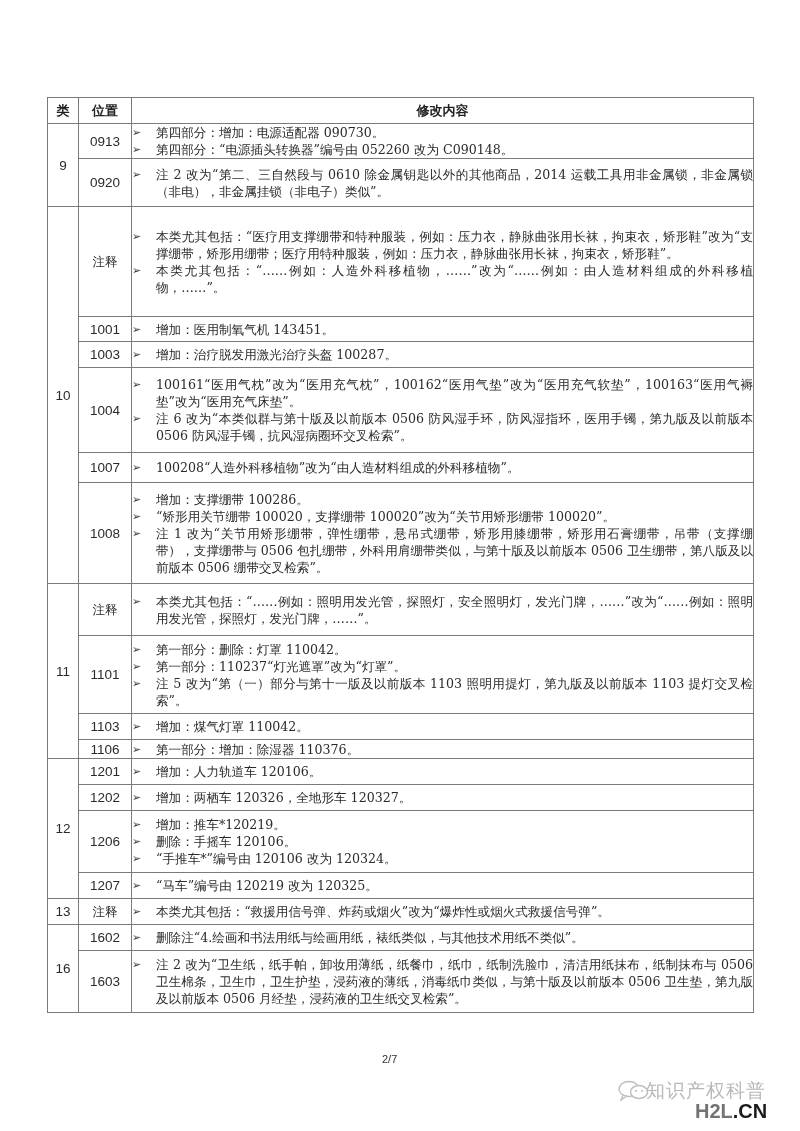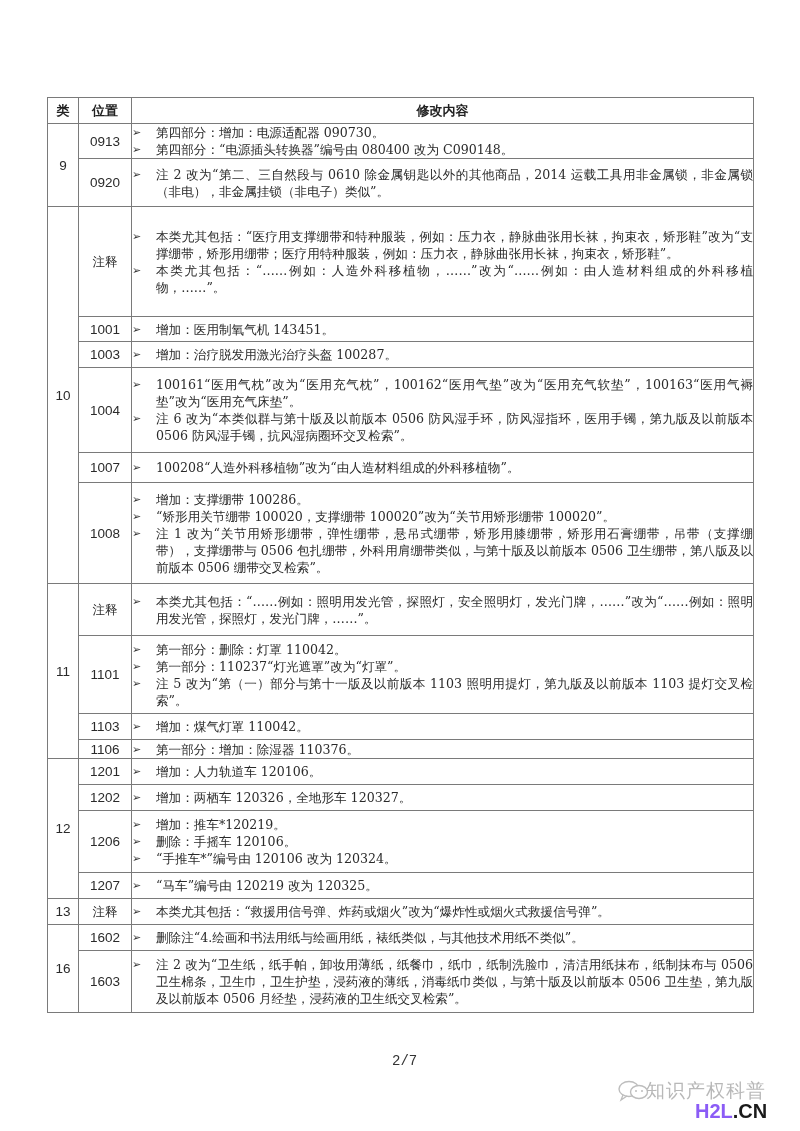--- a/index.html
+++ b/index.html
@@ -30,36 +30,36 @@
   }
   td.pos.cn { font-family: "DejaVu Serif", serif; font-size: 12.5px; }
   td.content { padding: 3px 6px 3px 8px; }
   .item { position: relative; padding-left: 24px; margin: 0; }
   .item .bullet {
     position: absolute; left: 0; top: 0; width: 14px; font-family: "DejaVu Sans", sans-serif;
     font-size: 11px; color: #333;
   }
   .item .txt { display: block; text-align: justify; }
   .footer-page {
-    position: absolute; left: 392px; top: 1053px; font-family: Liberation Mono, monospace;
-    font-size: 14px; color: #333;
+    position: absolute; left: 382px; top: 1053px; font-family: Liberation Sans, sans-serif;
+    font-size: 11px; color: #333;
   }
   .wm {
     position: absolute; left: 618px; top: 1078px; width: 180px; height: 50px;
   }
   .wm-icon { position: absolute; left: 0; top: 2px; width: 32px; height: 22px; }
   .wm-text {
     position: absolute; left: 28px; top: 0px; font-family: "DejaVu Sans", sans-serif;
     font-size: 19px; color: #b8b8b8; letter-spacing: 1px; white-space: nowrap;
   }
   .wm-brand {
     position: absolute; left: 77px; top: 22px; font-family: "Liberation Sans", sans-serif;
     font-weight: bold; font-size: 20px; white-space: nowrap;
   }
-  .wm-brand .h2l { color: #8b5cf6; }
+  .wm-brand .h2l { color: #737373; }
   .wm-brand .cn { color: #1a1a1a; }
 </style>
 </head>
 <body>
 
 <div class="page">
   <table class="rev">
     <colgroup>
         <col class="c-class">
         <col class="c-pos">
@@ -76,21 +76,21 @@
         <tr style="height: 34px;">
           <td class="cls" rowspan="2">9</td>
           <td class="pos">0913</td>
           <td class="content">
             <div class="item">
               <span class="bullet">➢</span>
               <span class="txt">第四部分：增加：电源适配器 090730。</span>
             </div>
             <div class="item">
               <span class="bullet">➢</span>
-              <span class="txt">第四部分：“电源插头转换器”编号由 080400 改为 C090148。</span>
+              <span class="txt">第四部分：“电源插头转换器”编号由 052260 改为 C090148。</span>
             </div>
           </td>
         </tr>
         <tr style="height: 48px;">
           <td class="pos">0920</td>
           <td class="content">
             <div class="item">
               <span class="bullet">➢</span>
               <span class="txt">注 2 改为“第二、三自然段与 0610 除金属钥匙以外的其他商品，2014 运载工具用非金属锁，非金属锁（非电），非金属挂锁（非电子）类似”。</span>
             </div>

